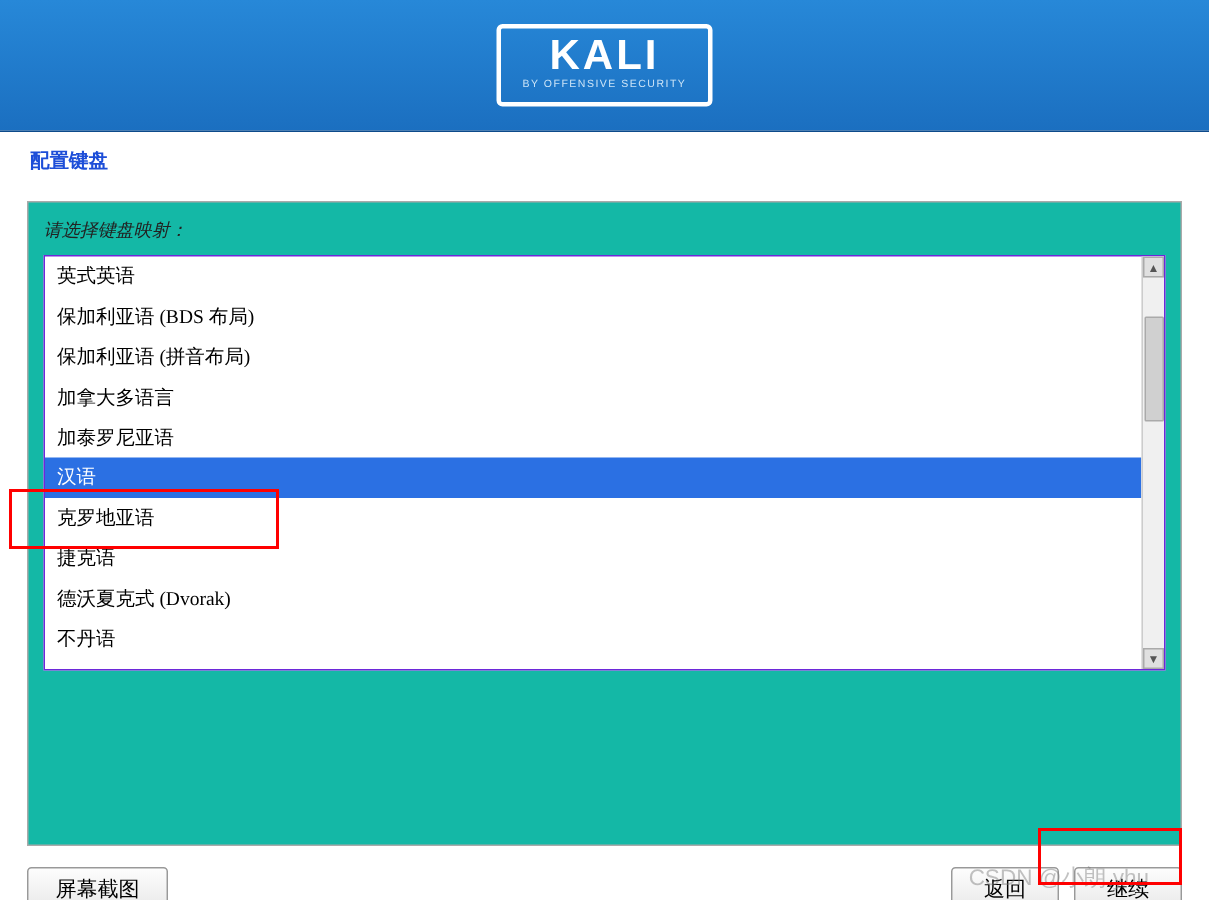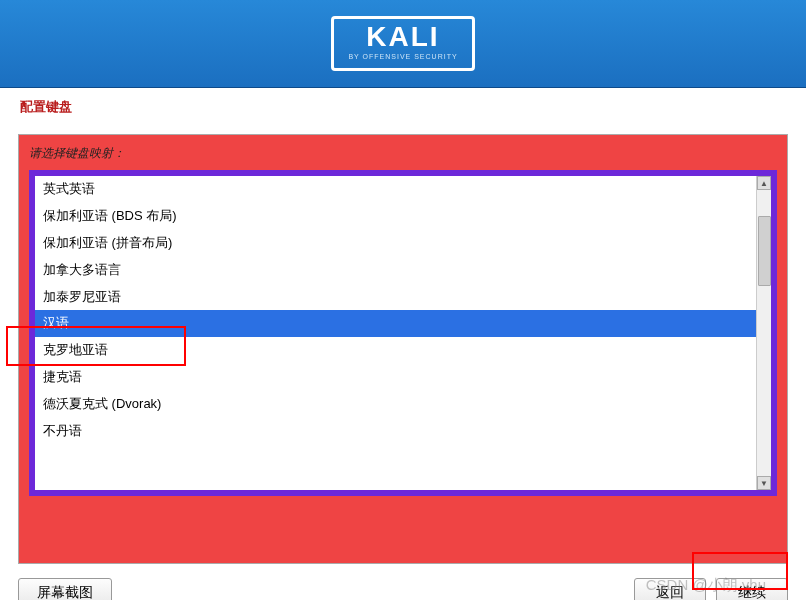--- a/index.html
+++ b/index.html
@@ -42,43 +42,44 @@
       font-size: 7px;
       letter-spacing: 1px;
       margin-top: 2px;
     }
     .content {
       padding: 10px 18px 0 18px;
     }
     .page-title {
       font-weight: bold;
       font-size: 13px;
-      color: #b91c1c;
+      color: #1d4ed8;
       margin-bottom: 18px;
       margin-left: 2px;
     }
     .panel {
       border: 1px solid #aaa;
-      background: #ef4444;
+      background: #14b8a6;
       padding: 10px 10px 6px 10px;
       height: 430px;
       position: relative;
     }
     .select-label {
       font-style: italic;
       font-size: 12px;
       color: #222;
       margin-bottom: 8px;
     }
     .listbox-wrap {
-      border: 6px solid #6d28d9;
+      border: 1px solid #6d28d9;
       background: #fff;
-      height: 326px;
+      height: 277px;
       position: relative;
       overflow: hidden;
+      font-family: Liberation Serif, serif;
     }
     .listbox {
       position: absolute;
       top: 0;
       left: 0;
       right: 15px;
       bottom: 0;
       overflow-y: hidden;
     }
     .list-item {

